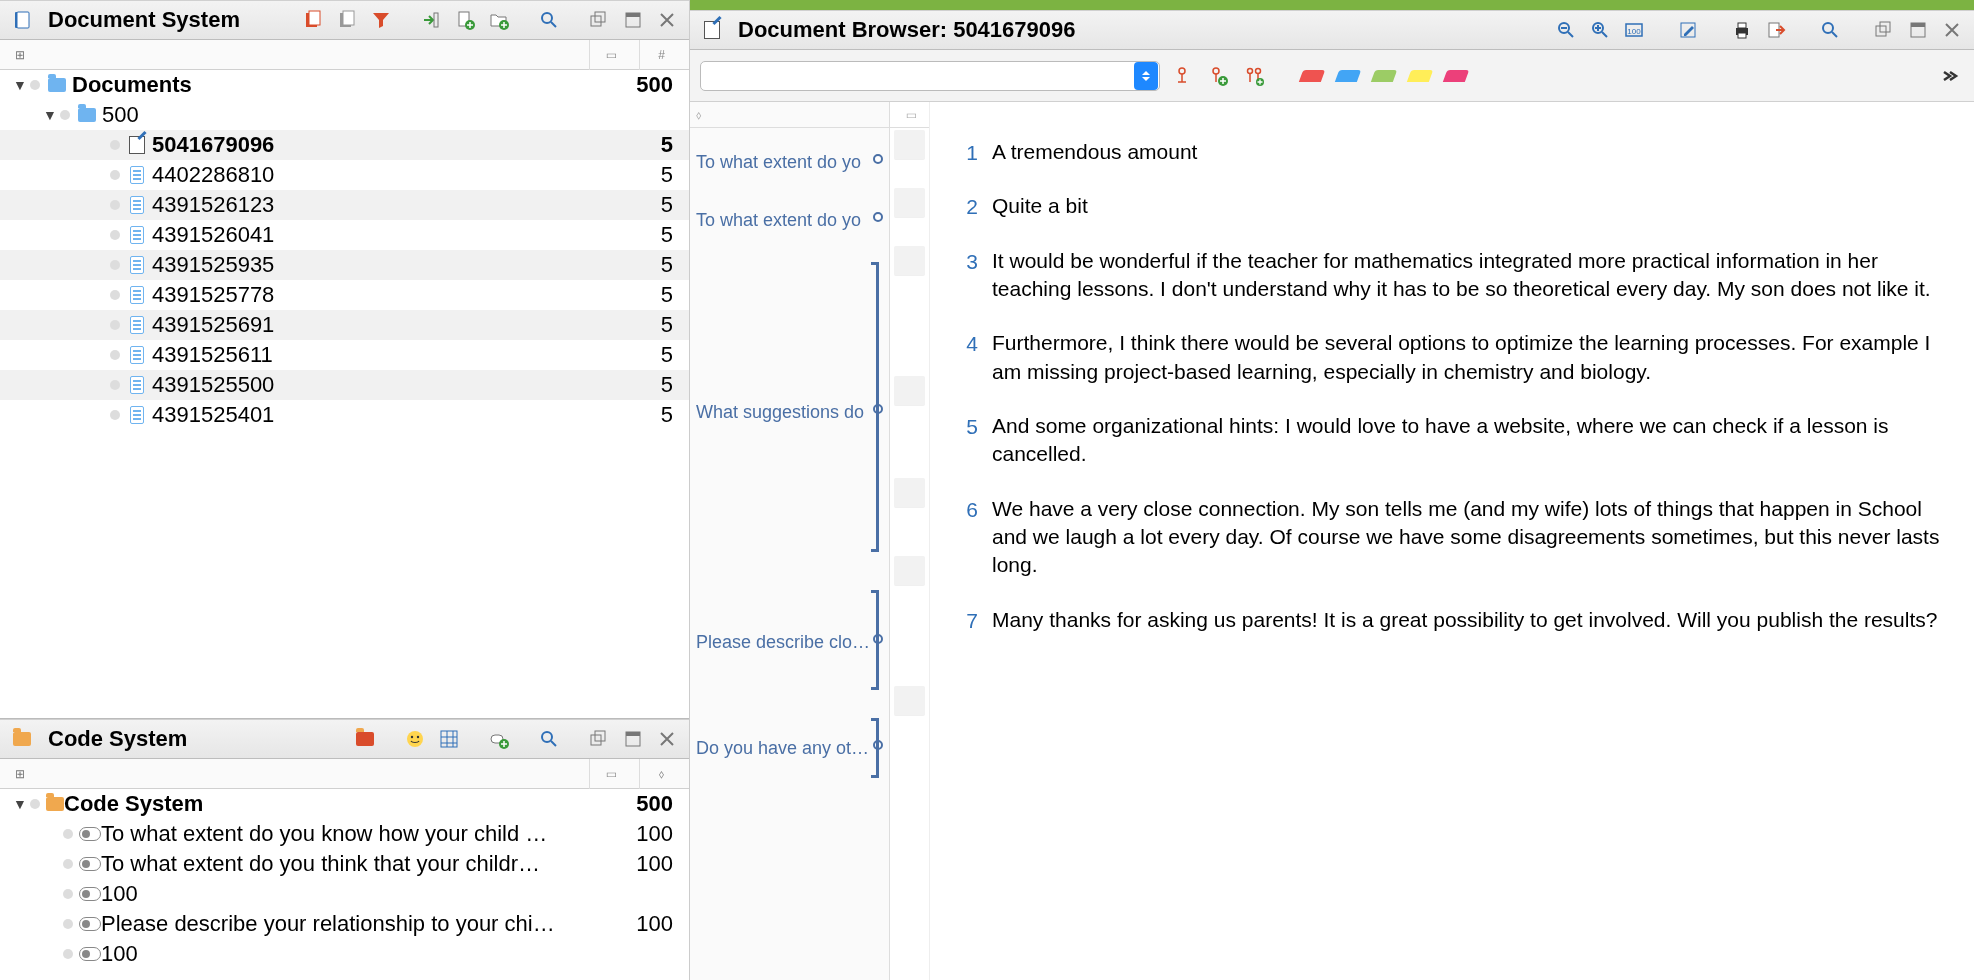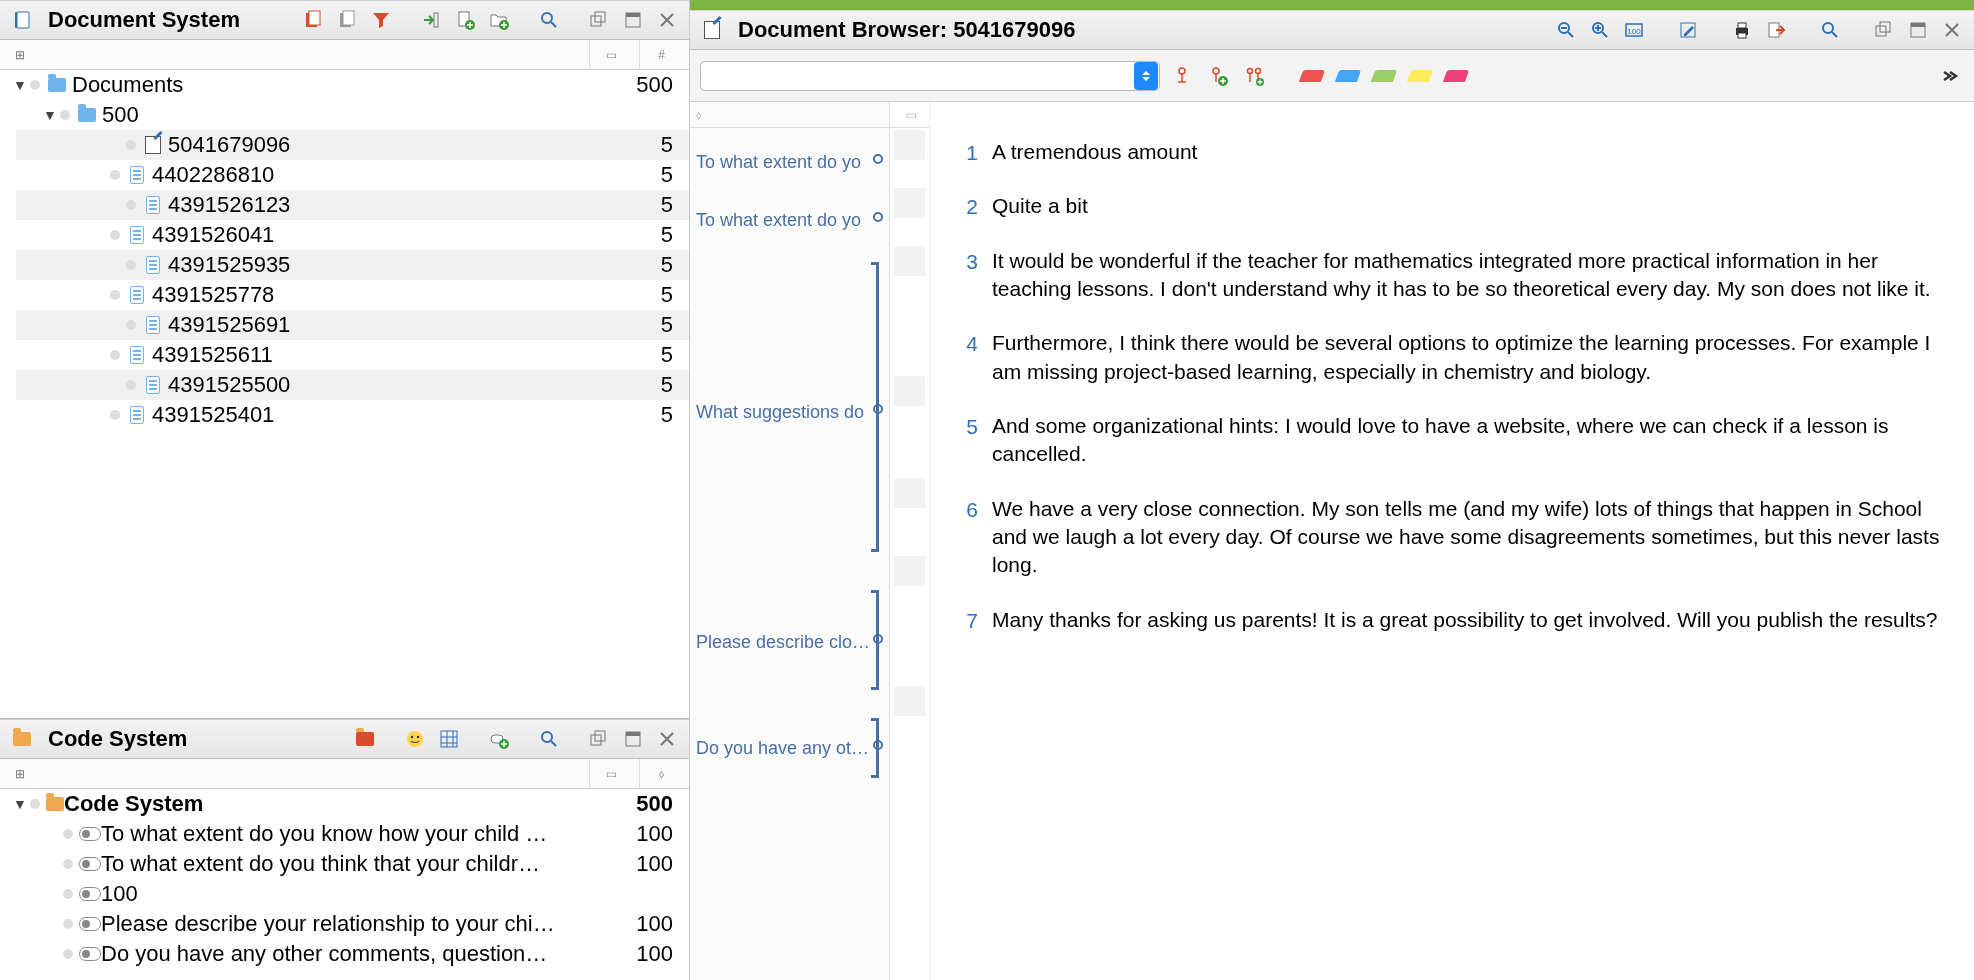--- a/index.html
+++ b/index.html
@@ -15,27 +15,27 @@
 .tbtn { width: 28px; height: 28px; display: flex; align-items: center; justify-content: center; border-radius: 3px; cursor: pointer; color: #555; }
 .tbtn svg { width: 20px; height: 20px; display: block; }
 
 .sub-header { display: flex; align-items: center; height: 30px; border-bottom: 1px solid #d0d0d0; background: #fafafa; padding: 0 6px; gap: 6px; }
 .sub-header .colhead { width: 44px; height: 30px; border-left: 1px solid #ddd; display:flex; align-items:center; justify-content:center; color:#888; font-size:12px;}
 .sub-header .grow { flex:1; }
 
 
 .doc-tree { flex: 1; overflow: auto; font-size: 22px; }
 .tree-row { display: flex; align-items: center; height: 30px; padding-right: 16px; }
-.tree-row.alt { background: #f1f1f1; margin-left: 16px; }
+.tree-row.alt { background: #f1f1f1; }
 .tree-row .arrow { width: 20px; text-align: center; font-size: 14px; color: #444; }
 .tree-row .dot { width: 10px; height: 10px; border-radius: 50%; background: #ddd; margin-right: 6px; flex-shrink:0;}
 .tree-row .icon { width: 22px; display: flex; align-items: center; justify-content: center; margin-right: 4px; }
 .tree-row .label { flex: 1; white-space: nowrap; overflow: hidden; text-overflow: ellipsis; }
 .tree-row .count { font-size: 22px; }
-.tree-row.bold .label, .tree-row.bold .count { font-weight: normal; }
+.tree-row.bold .label, .tree-row.bold .count { font-weight: bold; }
 .indent-0 { padding-left: 10px; }
 .indent-1 { padding-left: 40px; }
 .indent-2 { padding-left: 110px; }
 
 
 .code-panel { height: 262px; display: flex; flex-direction: column; border-top: 1px solid #bbb; }
 .code-tree { flex: 1; overflow: auto; font-size: 22px; }
 .code-row { display: flex; align-items: center; height: 30px; padding-right: 16px; }
 .code-row .arrow { width: 20px; text-align:center; font-size:14px; color:#444; }
 .code-row .dot { width:10px; height:10px; border-radius:50%; background:#ddd; margin-right:6px;}
@@ -374,21 +374,20 @@
             </div>
             <div class="code-row code-indent-1">
               <span class="dot"></span>
               <span class="icon"><span class="code-icon"></span></span>
               <span class="label">Please describe your relationship to your chi…</span>
               <span class="count">100</span>
             </div>
             <div class="code-row code-indent-1">
               <span class="dot"></span>
               <span class="icon"><span class="code-icon"></span></span>
-              <span class="label">Do you have any other comments, question…</span>
               <span class="count">100</span>
             </div>
           </div>
       </div>
     </div>
   </div>
 
   <div class="right-col">
     <div class="green-bar"></div>
     <div class="panel-header">

